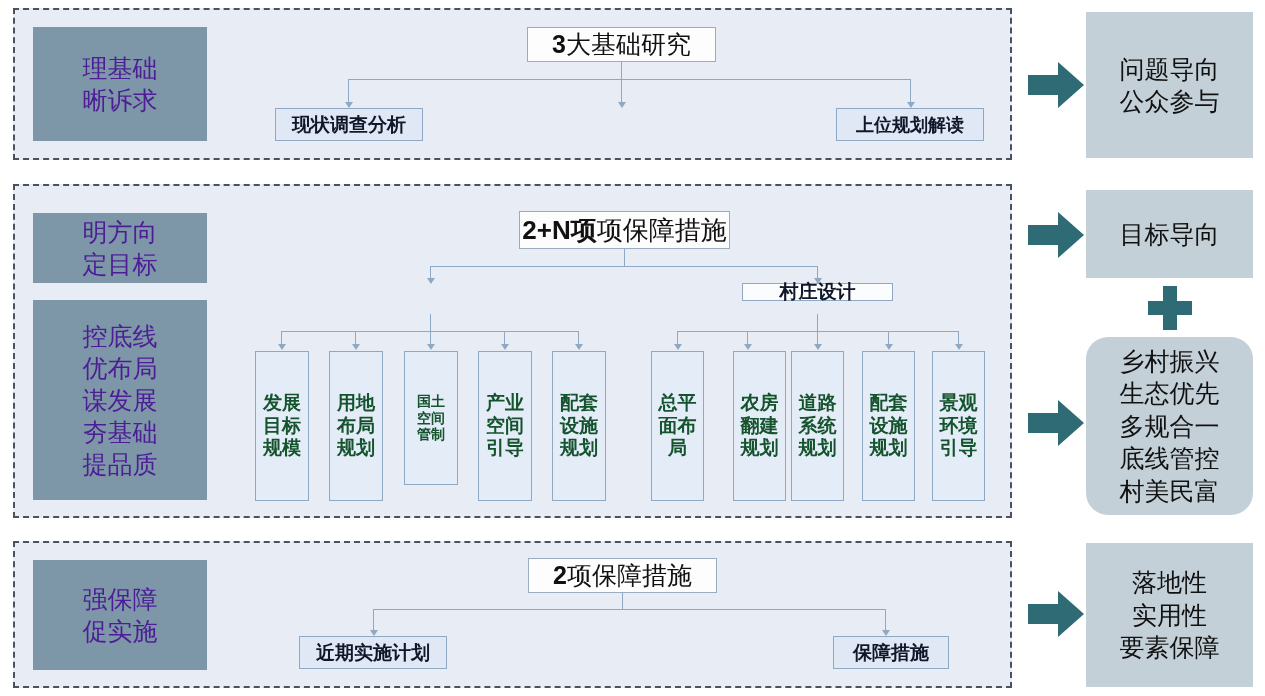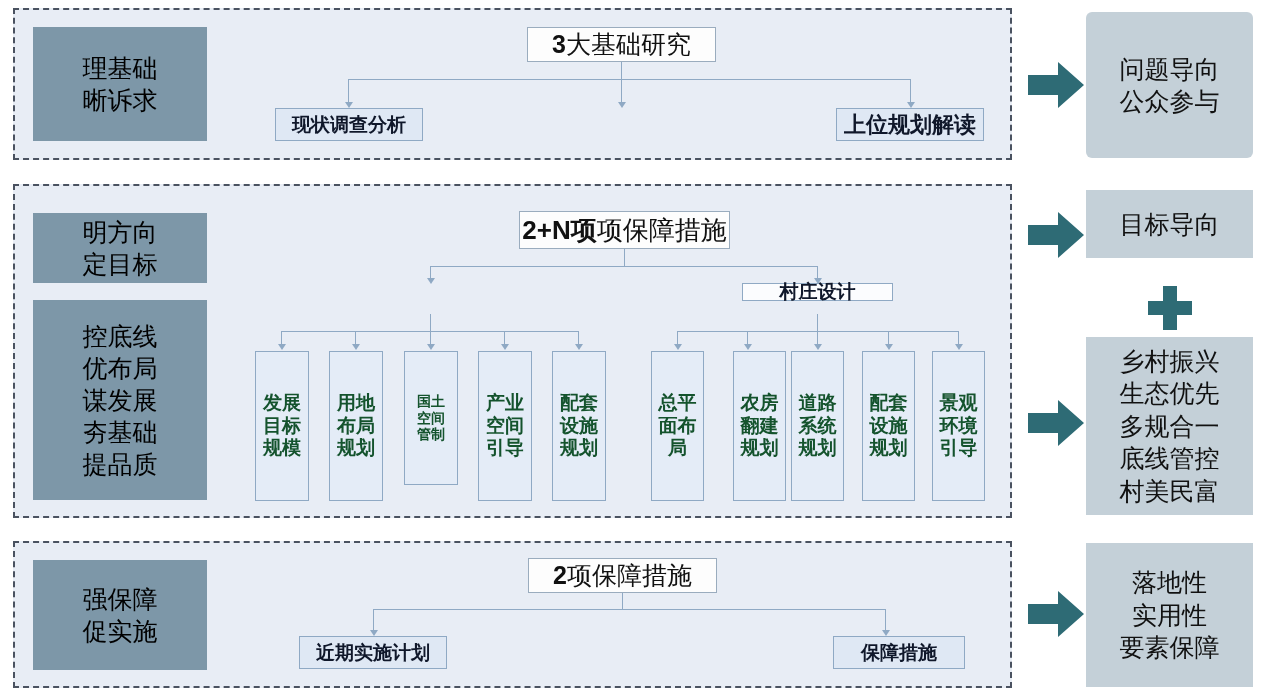--- a/index.html
+++ b/index.html
@@ -14,21 +14,21 @@
     position:absolute;
     background:#e8edf5;
     border:2px dashed #4a5260;
     box-sizing:border-box;
   }
 
   
   .slate{
     position:absolute;
     background:#7d97a8;
-    color:#000000;
+    color:#4c1d95;
     display:flex;
     align-items:center;
     justify-content:center;
     text-align:center;
     line-height:1.28;
     font-weight:400;
     box-sizing:border-box;
   }
 
   
@@ -114,27 +114,27 @@
   <div class="ln lnv" style="left:621px;top:62px;width:1px;height:17px;"></div>
   <div class="ln lnh" style="left:348px;top:79px;width:562px;height:1px;"></div>
   <div class="ln lnv" style="left:348px;top:79px;width:1px;height:25px;"></div>
   <div class="ln lnv" style="left:621px;top:79px;width:1px;height:25px;"></div>
   <div class="ln lnv" style="left:910px;top:79px;width:1px;height:25px;"></div>
   <div class="arw" style="left:345px;top:102px;"></div>
   <div class="arw" style="left:618px;top:102px;"></div>
   <div class="arw" style="left:907px;top:102px;"></div>
 
   <div class="sbox" style="left:275px;top:108px;width:148px;height:33px;font-size:19px;">现状调查分析</div>
-  <div class="sbox" style="left:836px;top:108px;width:148px;height:33px;font-size:22px;">上位规划解读</div>
+  <div class="sbox" style="left:836px;top:108px;width:148px;height:33px;font-size:18px;">上位规划解读</div>
 
   <svg class="tarrow" style="left:1028px;top:62px;" width="56" height="46" viewBox="0 0 56 46">
     <polygon points="0,13 30,13 30,0 56,23 30,46 30,33 0,33" fill="#2e6b75"></polygon>
   </svg>
 
-  <div class="grey" style="left:1086px;top:12px;width:167px;height:146px;font-size:25px;border-radius:6px;">
+  <div class="grey" style="left:1086px;top:12px;width:167px;height:146px;font-size:25px;">
     <div>
       <div>问题导向</div>
       <div>公众参与</div>
     </div>
   </div>
 
   <div class="panel" style="left:13px;top:184px;width:999px;height:334px;"></div>
 
   <div class="slate" style="left:33px;top:213px;width:174px;height:70px;font-size:25px;">
     <div>
@@ -263,33 +263,33 @@
       <div>景观</div>
       <div>环境</div>
       <div>引导</div>
     </div>
   </div>
 
   <svg class="tarrow" style="left:1028px;top:212px;" width="56" height="46" viewBox="0 0 56 46">
     <polygon points="0,13 30,13 30,0 56,23 30,46 30,33 0,33" fill="#2e6b75"></polygon>
   </svg>
 
-  <div class="grey" style="left:1086px;top:190px;width:167px;height:68px;font-size:25px;">
+  <div class="grey" style="left:1086px;top:190px;width:167px;height:88px;font-size:25px;">
     <div>目标导向</div>
   </div>
 
   <svg class="tplus" style="left:1148px;top:286px;" width="44" height="44" viewBox="0 0 44 44">
     <polygon points="15,0 29,0 29,15 44,15 44,29 29,29 29,44 15,44 15,29 0,29 0,15 15,15" fill="#2e6b75"></polygon>
   </svg>
 
   <svg class="tarrow" style="left:1028px;top:400px;" width="56" height="46" viewBox="0 0 56 46">
     <polygon points="0,13 30,13 30,0 56,23 30,46 30,33 0,33" fill="#2e6b75"></polygon>
   </svg>
 
-  <div class="grey" style="left:1086px;top:337px;width:167px;height:178px;font-size:25px;">
+  <div class="grey" style="left:1086px;top:337px;width:167px;height:178px;font-size:25px;border-radius:22px;">
     <div>
       <div>乡村振兴</div>
       <div>生态优先</div>
       <div>多规合一</div>
       <div>底线管控</div>
       <div>村美民富</div>
     </div>
   </div>
 
   <div class="panel" style="left:13px;top:541px;width:999px;height:147px;"></div>
@@ -307,21 +307,21 @@
   </div>
 
   <div class="ln lnv" style="left:622px;top:593px;width:1px;height:16px;"></div>
   <div class="ln lnh" style="left:373px;top:609px;width:513px;height:1px;"></div>
   <div class="ln lnv" style="left:373px;top:609px;width:1px;height:23px;"></div>
   <div class="ln lnv" style="left:885px;top:609px;width:1px;height:23px;"></div>
   <div class="arw" style="left:370px;top:630px;"></div>
   <div class="arw" style="left:882px;top:630px;"></div>
 
   <div class="sbox" style="left:299px;top:636px;width:148px;height:33px;font-size:19px;">近期实施计划</div>
-  <div class="sbox" style="left:833px;top:636px;width:132px;height:33px;font-size:19px;">保障措施</div>
+  <div class="sbox" style="left:833px;top:636px;width:116px;height:33px;font-size:19px;">保障措施</div>
 
   <svg class="tarrow" style="left:1028px;top:591px;" width="56" height="46" viewBox="0 0 56 46">
     <polygon points="0,13 30,13 30,0 56,23 30,46 30,33 0,33" fill="#2e6b75"></polygon>
   </svg>
 
   <div class="grey" style="left:1086px;top:543px;width:167px;height:144px;font-size:25px;">
     <div>
       <div>落地性</div>
       <div>实用性</div>
       <div>要素保障</div>

